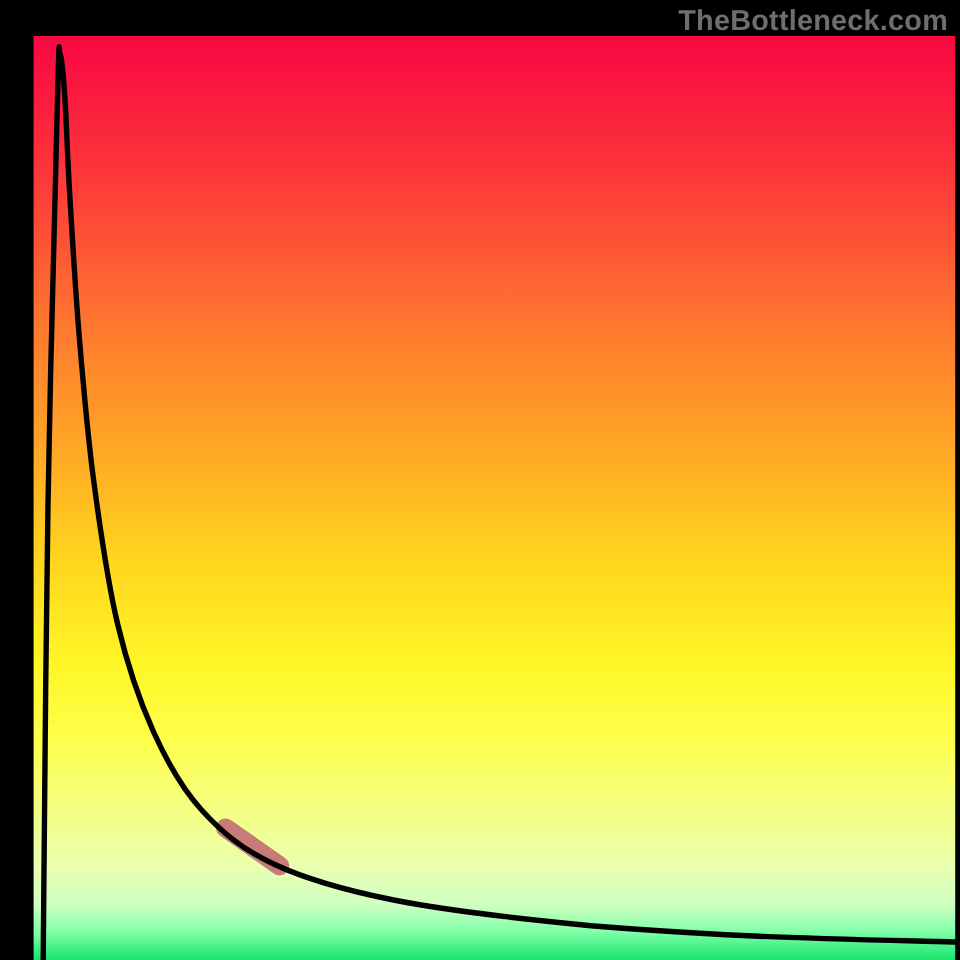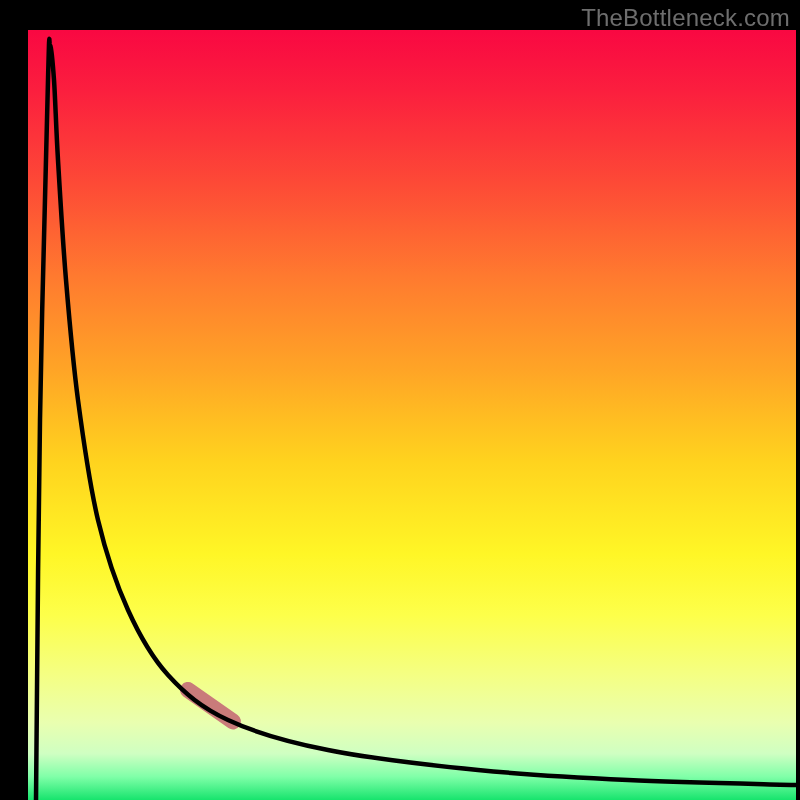--- a/index.html
+++ b/index.html
@@ -8,20 +8,21 @@
     width: 800px;
     height: 800px;
     background: #000;
     font-family: Arial, Helvetica, sans-serif;
     overflow: hidden;
   }
   .canvas {
     position: relative;
     width: 800px;
     height: 656px;
+    font-weight: bold;
   }
   .watermark {
     position: absolute;
     top: 4px;
     right: 10px;
     color: #6e6e6e;
     font-size: 24px;
     letter-spacing: 0.2px;
     user-select: none;
   }

